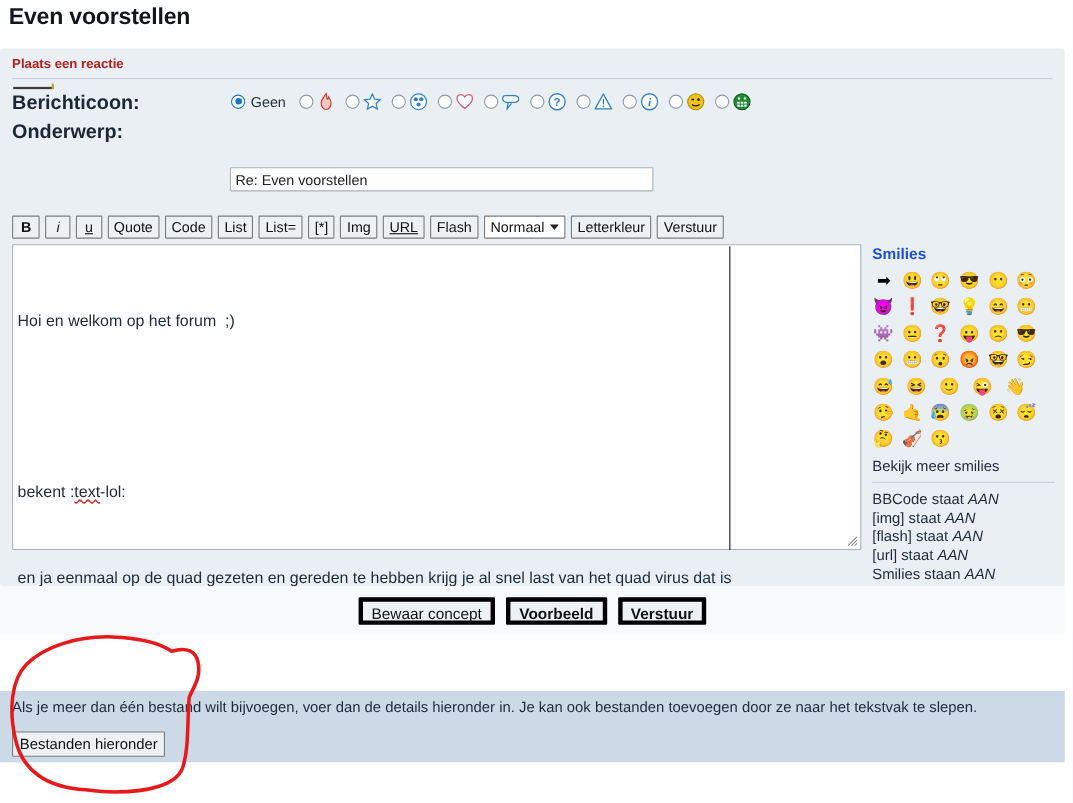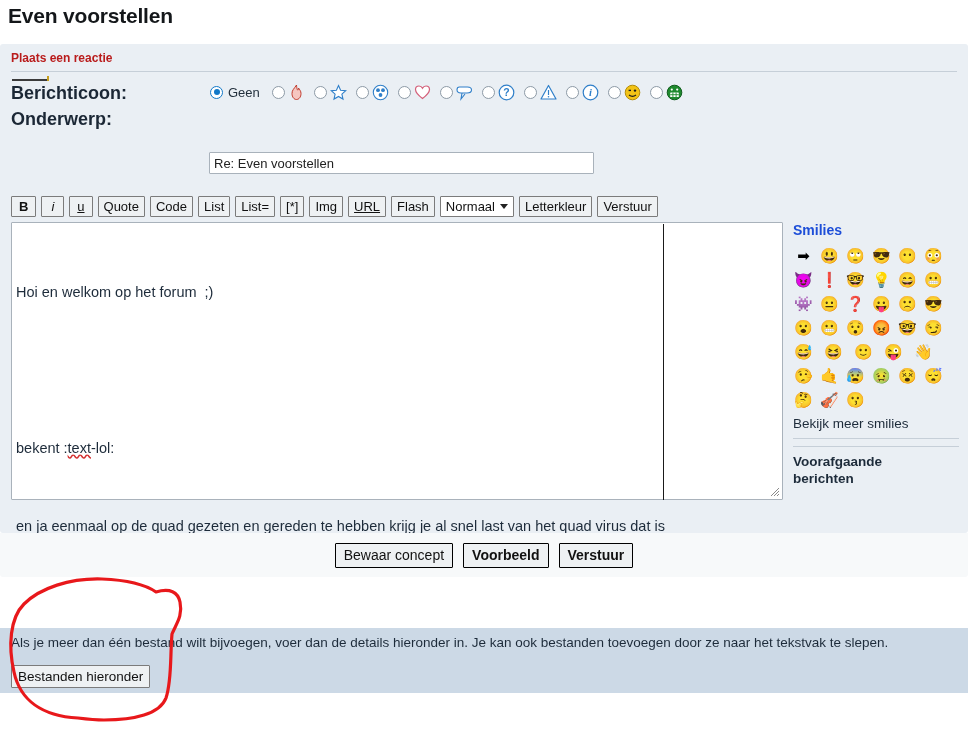--- a/index.html
+++ b/index.html
@@ -190,21 +190,21 @@
     position: absolute;
     left: 0; top: 489px;
     width: 968px; height: 44px;
     background: #f7f9fa;
     border-radius: 0 0 3px 3px;
     display: flex; align-items: center; justify-content: center;
     gap: 10px;
   }
   .act-btn {
     background: #eef1f3;
-    border: 1px solid #000000;
+    border: 4px solid #000000;
     font-family: "Liberation Sans", sans-serif;
     font-size: 14px; color: #111;
     height: 25px; padding: 0 8px;
     line-height: 23px;
     border-radius: 1px;
   }
   .act-btn.strong { font-weight: bold; }
 
   
   .tabs {
@@ -442,20 +442,27 @@
             <span class="smiley" style="margin-right: 5px;">😴</span>
           </div>
           <div style="display: flex; width: 166px;">
             <span class="smiley" style="margin-right: 5px;">🤔</span>
             <span class="smiley" style="margin-right: 5px;">🎻</span>
             <span class="smiley" style="margin-right: 5px;">😗</span>
           </div>
         </div>
       <div class="more-smilies">Bekijk meer smilies</div>
       <div class="side-rule"></div>
+      <div class="bb-status" id="bb-status">
+          <div>BBCode staat <em>AAN</em></div>
+          <div>[img] staat <em>AAN</em></div>
+          <div>[flash] staat <em>AAN</em></div>
+          <div>[url] staat <em>AAN</em></div>
+          <div>Smilies staan <em>AAN</em></div>
+        </div>
       <div class="side-rule"></div>
       <div class="prev-title">
         <div>Voorafgaande</div>
         <div>berichten</div>
       </div>
     </div>
 
     <div class="form-footer">
       <span class="act-btn">Bewaar concept</span>
       <span class="act-btn strong">Voorbeeld</span>

